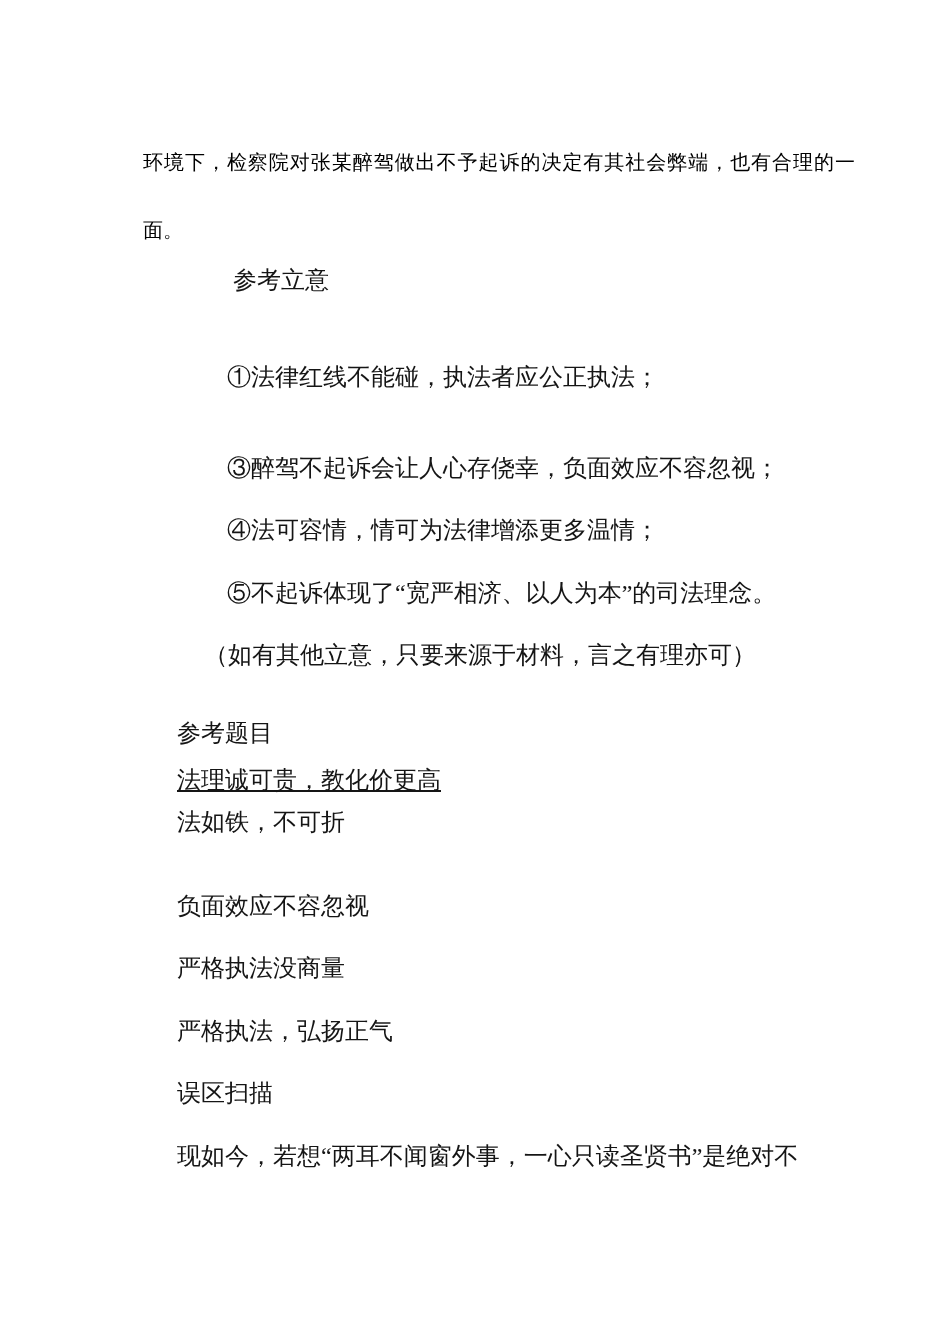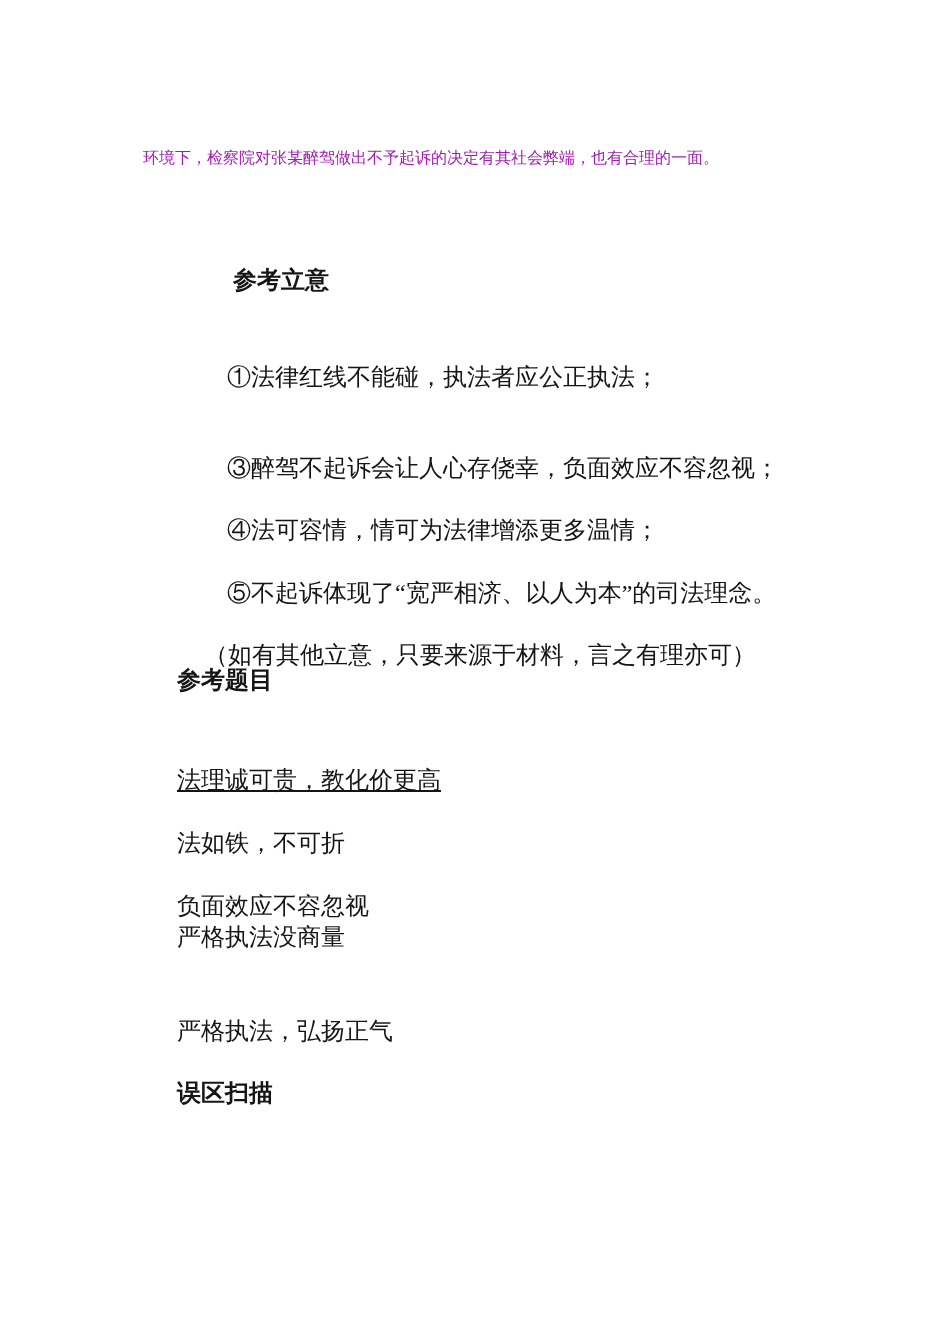--- a/index.html
+++ b/index.html
@@ -16,32 +16,32 @@
     font-family: "Liberation Serif", "DejaVu Serif", serif;
     color: #151515;
   }
   .line {
     position: absolute;
     font-size: 24px;
     line-height: 30px;
     white-space: nowrap;
     letter-spacing: 0;
   }
-  .bold { font-weight: bold; }
+  .bold { font-weight: normal; }
   
   .intro {
     position: absolute;
     left: 143px;
     top: 108px;
     width: 712px;
-    font-size: 16px;
+    font-size: 20px;
     line-height: 68px;
     text-align: justify;
     text-justify: inter-character;
-    color: #a21caf;
+    color: #000000;
   }
 </style>
 </head>
 <body>
 
 <div id="page">
 
   <p class="intro">环境下，检察院对张某醉驾做出不予起诉的决定有其社会弊端，也有合理的一面。</p>
 
   <div class="line bold" style="left:233px; top:265px;">参考立意</div>
@@ -50,28 +50,29 @@
 
 
   <div class="line" style="left:227px; top:515px;">④法可容情，情可为法律增添更多温情；</div>
 
   <div class="line" style="left:227px; top:453px;">③醉驾不起诉会让人心存侥幸，负面效应不容忽视；</div>
 
   <div class="line" style="left:204px; top:640px;">（如有其他立意，只要来源于材料，言之有理亦可）</div>
 
   <div class="line" style="left:227px; top:578px;">⑤不起诉体现了“宽严相济、以人为本”的司法理念。</div>
 
-  <div class="line bold" style="left:177px; top:665px;">参考题目</div>
+  <div class="line bold" style="left:177px; top:718px;">参考题目</div>
 
   <div class="line" style="left:177px; top:765px;text-decoration:underline;">法理诚可贵，教化价更高</div>
 
-  <div class="line" style="left:177px; top:828px;">法如铁，不可折</div>
+  <div class="line" style="left:177px; top:807px;">法如铁，不可折</div>
 
   <div class="line" style="left:177px; top:891px;">负面效应不容忽视</div>
 
-  <div class="line" style="left:177px; top:924px;font-family:Liberation Mono, monospace;">严格执法没商量</div>
+  <div class="line" style="left:177px; top:953px;">严格执法没商量</div>
 
   <div class="line" style="left:177px; top:1016px;">严格执法，弘扬正气</div>
 
   <div class="line bold" style="left:177px; top:1078px;">误区扫描</div>
 
+  <div class="line" style="left:177px; top:1141px;">现如今，若想“两耳不闻窗外事，一心只读圣贤书”是绝对不</div>
 
 </div>
 
 </body></html>

